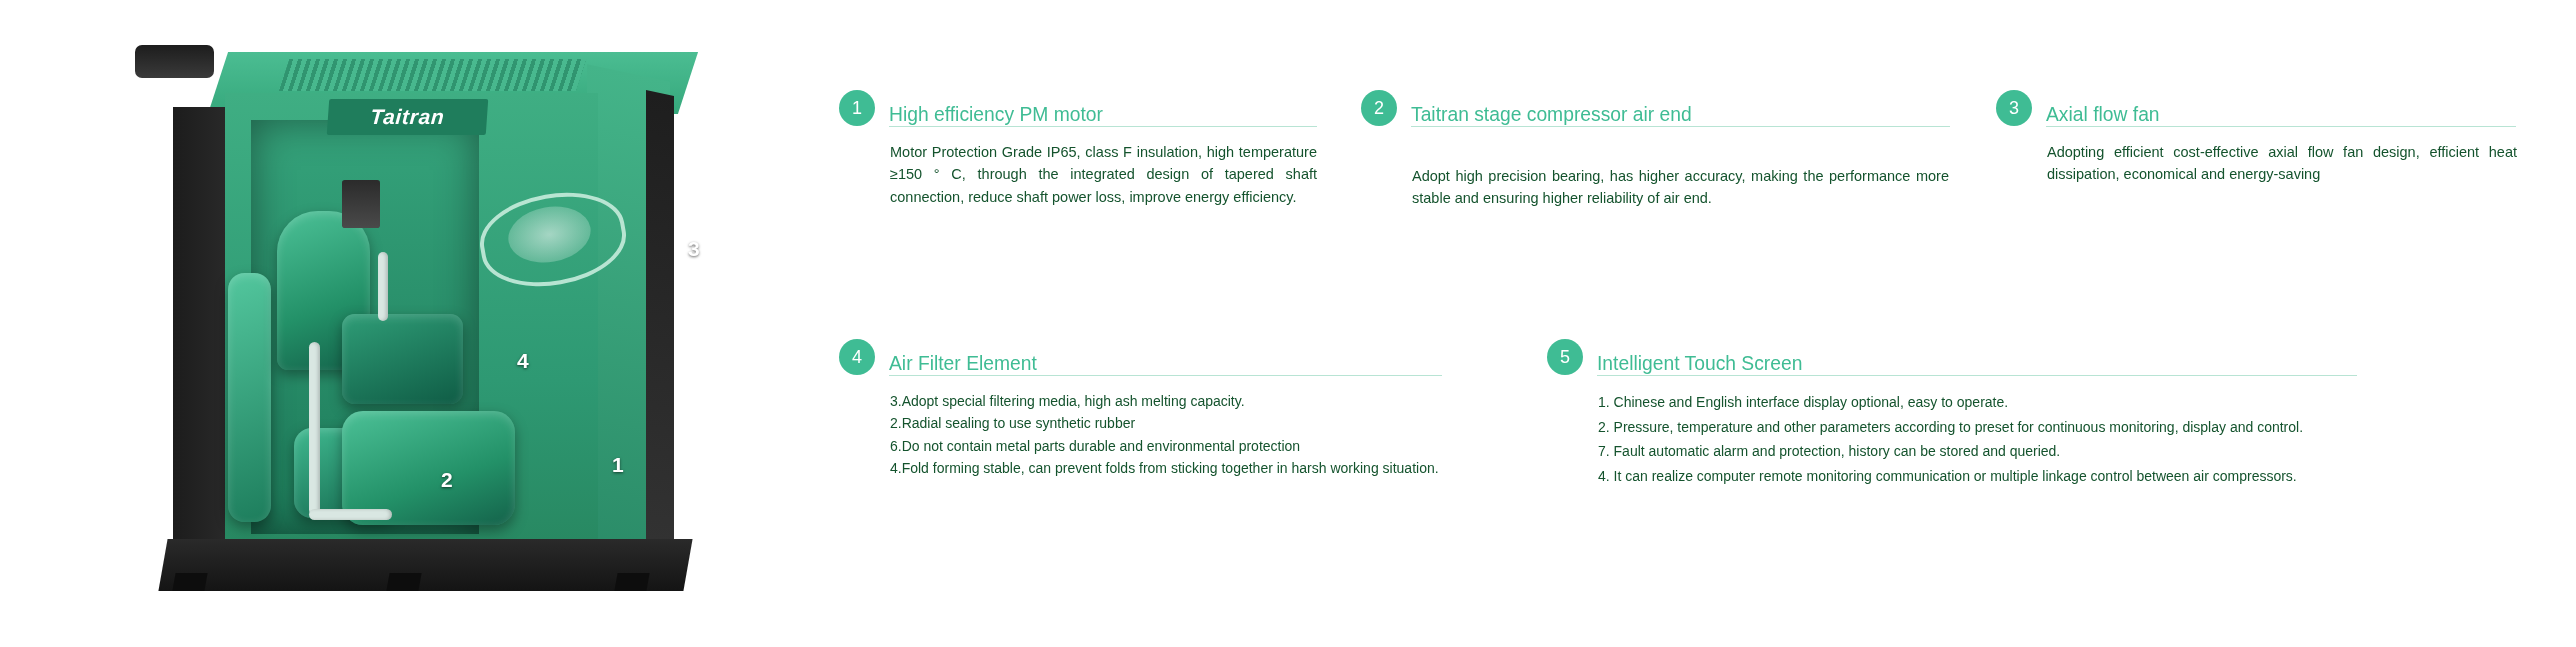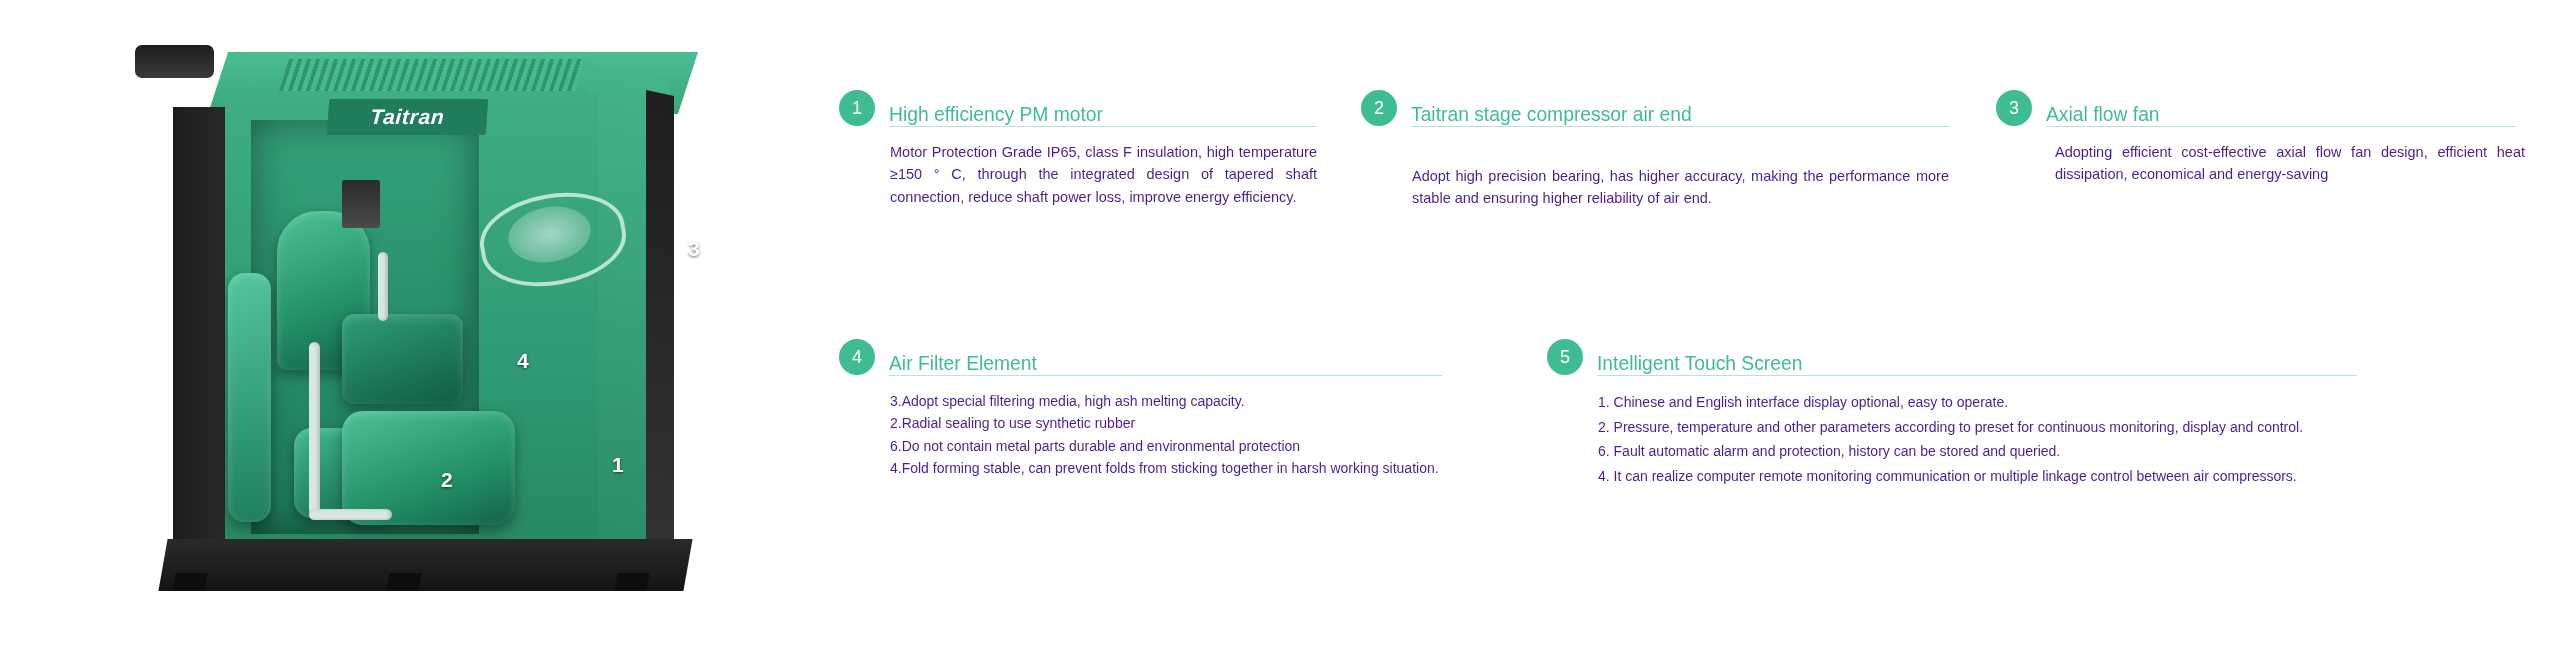--- a/index.html
+++ b/index.html
@@ -205,40 +205,40 @@
     position: absolute;
     left: 50px;
     top: 36px;
     height: 0.7px;
     background: #b8e4d4;
   }
   .f-body {
     position: absolute;
     left: 51px;
     top: 51px;
-    color: #4c1d95;
+    color: #14532d;
     font-size: 14.5px;
     line-height: 1.55;
     text-align: justify;
     text-justify: inter-word;
   }
   .f-body .ln { display: block; }
 
   
   #feature-1 { left: 0px;    top: 0px;   width: 484px; }
   #feature-1 .f-rule { width: 428px; }
   #feature-1 .f-body { width: 427px; }
 
   #feature-2 { left: 522px;  top: 0px;   width: 594px; }
   #feature-2 .f-rule { width: 539px; }
   #feature-2 .f-body { width: 537px; margin-top: 24px; }
 
   #feature-3 { left: 1157px; top: 0px;   width: 525px; }
   #feature-3 .f-rule { width: 470px; }
-  #feature-3 .f-body { width: 470px; margin-left: 8px; }
+  #feature-3 .f-body { width: 470px; }
 
   #feature-4 { left: 0px;    top: 249px; width: 608px; }
   #feature-4 .f-rule { width: 553px; }
   #feature-4 .f-body { width: 553px; font-size: 14px; line-height: 1.6; }
 
   #feature-5 { left: 708px; top: 249px; width: 815px; }
   #feature-5 .f-rule { width: 760px; }
   #feature-5 .f-body { width: 760px; font-size: 14px; line-height: 1.75; text-align: left; }
 </style>
 </head>
@@ -320,19 +320,19 @@
       </div>
   </div>
 
   <div class="feature" id="feature-5">
     <div class="badge">5</div>
     <div class="f-head">Intelligent Touch Screen</div>
     <div class="f-rule"></div>
     <div class="f-body">
         <span class="ln">1. Chinese and English interface display optional, easy to operate.</span>
         <span class="ln">2. Pressure, temperature and other parameters according to preset for continuous monitoring, display and control.</span>
-        <span class="ln">6. Fault automatic alarm and protection, history can be stored and queried.</span>
+        <span class="ln">7. Fault automatic alarm and protection, history can be stored and queried.</span>
         <span class="ln">4. It can realize computer remote monitoring communication or multiple linkage control between air compressors.</span>
       </div>
   </div>
 
 </div>
 
 
 </body></html>

